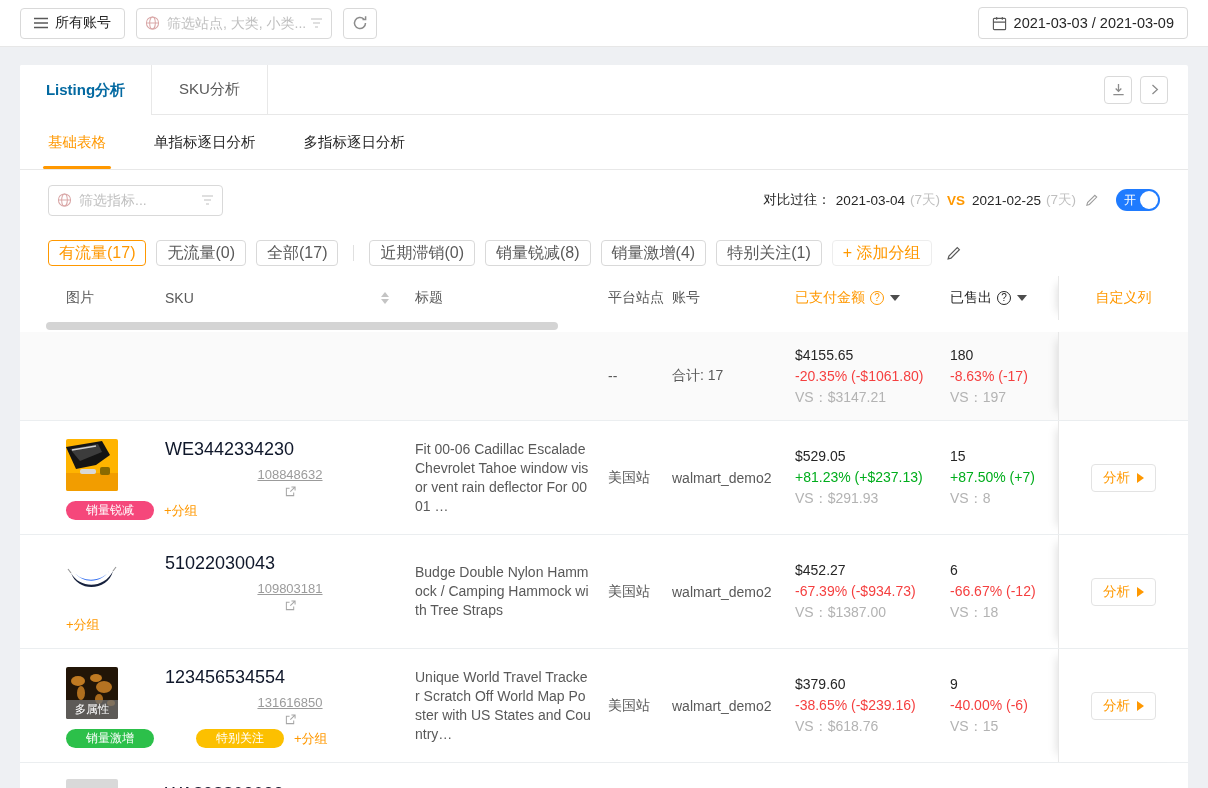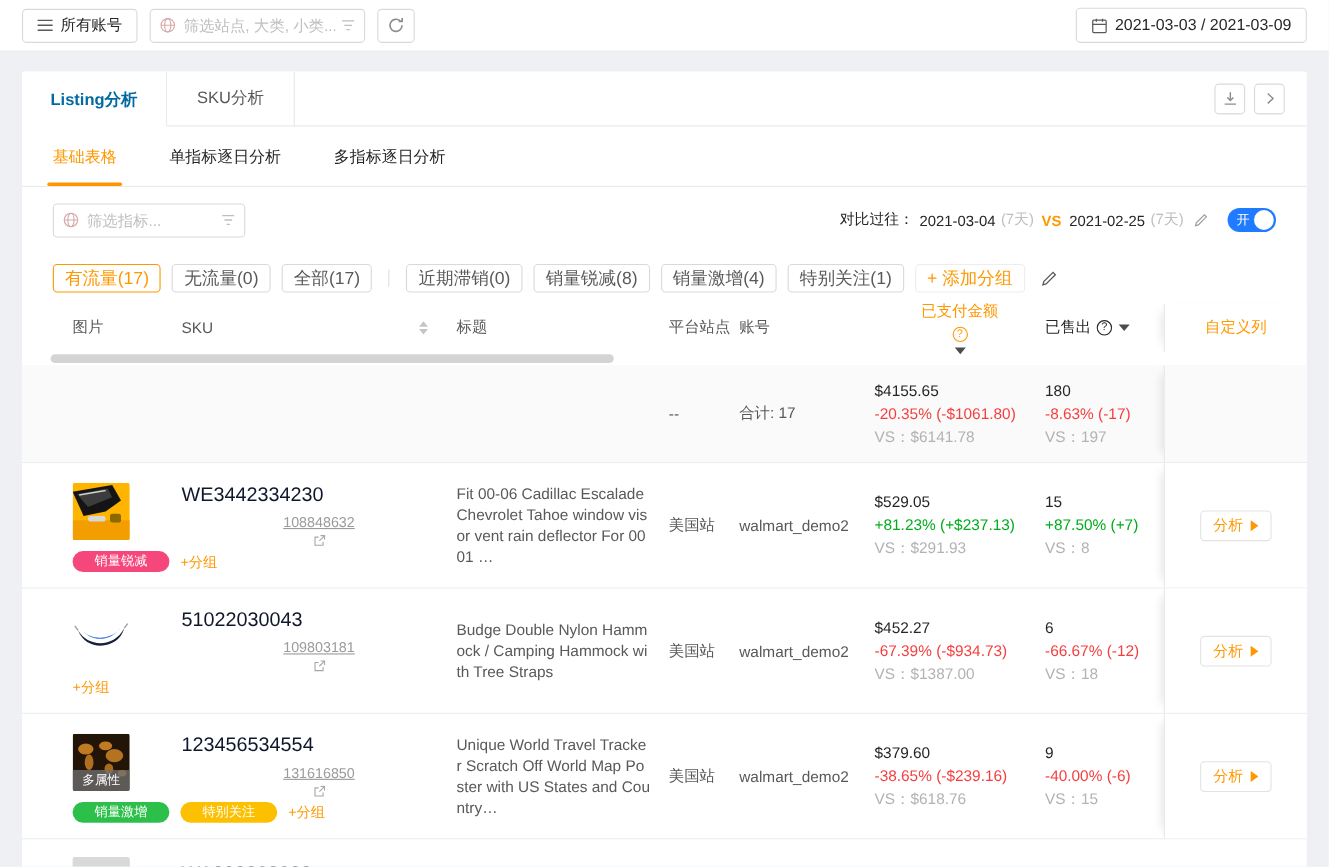--- a/index.html
+++ b/index.html
@@ -44,21 +44,21 @@
   .switch .knob { position:absolute; right:2px; top:2px; width:18px; height:18px; border-radius:50%; background:#fff; }
 
   .chips { height:46px; display:flex; align-items:center; gap:10px; padding:0 28px; }
   .chip { height:26px; display:inline-flex; align-items:center; padding:0 10px; border:1px solid #d9d9d9; border-radius:4px; font-size:16px; color:#595959; background:#fff; cursor:pointer; white-space:nowrap; }
   .chip.active { border-color:#ff9800; color:#ff9800; }
   .chip.addgroup { border-color:#ededed; color:#ff9800; }
   .chip-divider { width:1px; height:16px; background:#e0e0e0; margin:0 5px; }
 
   
   .thead { display:flex; align-items:center; height:44px; padding-left:46px; font-size:14px; color:#595959; }
-  .c-img{width:99px;} .c-sku{width:250px;} .c-title{width:193px;} .c-platform{width:64px;} .c-account{width:123px;} .c-paid{width:155px;flex-direction:column;} .c-sold{width:108px;}
+  .c-img{width:99px;} .c-sku{width:250px;} .c-title{width:193px;} .c-platform{width:64px;} .c-account{width:123px;} .c-paid{width:155px;} .c-sold{width:108px;}
   .c-fixed { width:130px; align-self:stretch; border-left:1px solid #e8e8e8; box-shadow:-9px 0 9px -8px rgba(0,0,0,0.13); display:flex; align-items:center; justify-content:center; background:#fff; }
   .thead .c-sku { display:flex; align-items:center; }
   .th-paid { color:#ff9800; display:flex; align-items:center; gap:5px; }
   .th-sold { color:#262626; display:flex; align-items:center; gap:5px; }
   .th-fixed-label { color:#ff9800; font-size:14px; }
   .qmark { width:14px; height:14px; border:1px solid currentColor; border-radius:50%; font-size:10px; line-height:12px; text-align:center; display:inline-block; }
   .caret-down { width:0; height:0; border-left:5px solid transparent; border-right:5px solid transparent; border-top:6px solid #4d4d4d; display:inline-block; margin-left:1px; }
   .sorter { display:inline-flex; flex-direction:column; gap:2px; margin-left:auto; margin-right:26px; }
   .sorter i { width:0; height:0; border-left:4.5px solid transparent; border-right:4.5px solid transparent; display:block; }
   .sorter .up { border-bottom:5px solid #c4c4c4; }
@@ -81,21 +81,21 @@
   .imgbox { width:52px; height:52px; border-radius:2px; overflow:hidden; position:relative; background:#f0f0f0; }
   .imgbox svg { display:block; }
   .img-overlay { position:absolute; left:0; right:0; bottom:0; height:19px; background:rgba(110,110,110,0.78); color:#fff; font-size:11.5px; display:flex; align-items:center; justify-content:center; }
   .sku-line { font-size:18px; color:#0f172a; }
   .link-line { margin-top:7px; display:flex; align-items:center; gap:4px;flex-direction:column; }
   .item-link { font-size:13px; color:#9b9b9b; text-decoration:underline; cursor:pointer; }
   .row-tags { position:absolute; left:46px; bottom:14px; display:flex; align-items:center; gap:10px; }
   .badge { height:19px; display:inline-flex; align-items:center; padding:0 20px; border-radius:9.5px; color:#fff; font-size:12px; white-space:nowrap; }
   .badge.red { background:#f5477b; }
   .badge.green { background:#2cc04a; }
-  .badge.yellow { background:#fcc000; }
+  .badge.yellow { background:#fcc000;margin-left:32px; }
   .addgrp { font-size:13px; color:#ff9800; cursor:pointer; white-space:nowrap; }
   .title-text { font-size:14px; color:#595959; line-height:19px; word-break:break-all; padding-right:16px; }
   .analyze-btn { height:28px; padding:0 11px; border:1px solid #e3e3e3; border-radius:4px; background:#fff; color:#ff9800; font-size:13.5px; display:inline-flex; align-items:center; gap:7px; cursor:pointer; }
   .analyze-btn .tri { width:0; height:0; border-top:5px solid transparent; border-bottom:5px solid transparent; border-left:7px solid #ff9800; display:inline-block; }
 
   .partial-row { height:60px; border-top:1px solid #ebeef0; display:flex; padding:16px 0 0 46px; }
   .partial-row .imgbox { background:#d9d9d9; height:40px; }
 </style>
 </head>
 <body>
@@ -268,21 +268,21 @@
 
   <div class="summary">
     <div class="c-img"></div>
     <div class="c-sku"></div>
     <div class="c-title"></div>
     <div class="c-platform muted14">--</div>
     <div class="c-account muted14">合计: 17</div>
     <div class="c-paid stack">
       <div class="val">$4155.65</div>
       <div class="chg down">-20.35% (-$1061.80)</div>
-      <div class="vs">VS：$6141.78</div>
+      <div class="vs">VS：$3147.21</div>
     </div>
     <div class="c-sold stack">
       <div class="val">180</div>
       <div class="chg down">-8.63% (-17)</div>
       <div class="vs">VS：197</div>
     </div>
     <div class="c-fixed"></div>
   </div>
 
   <div class="trow">

